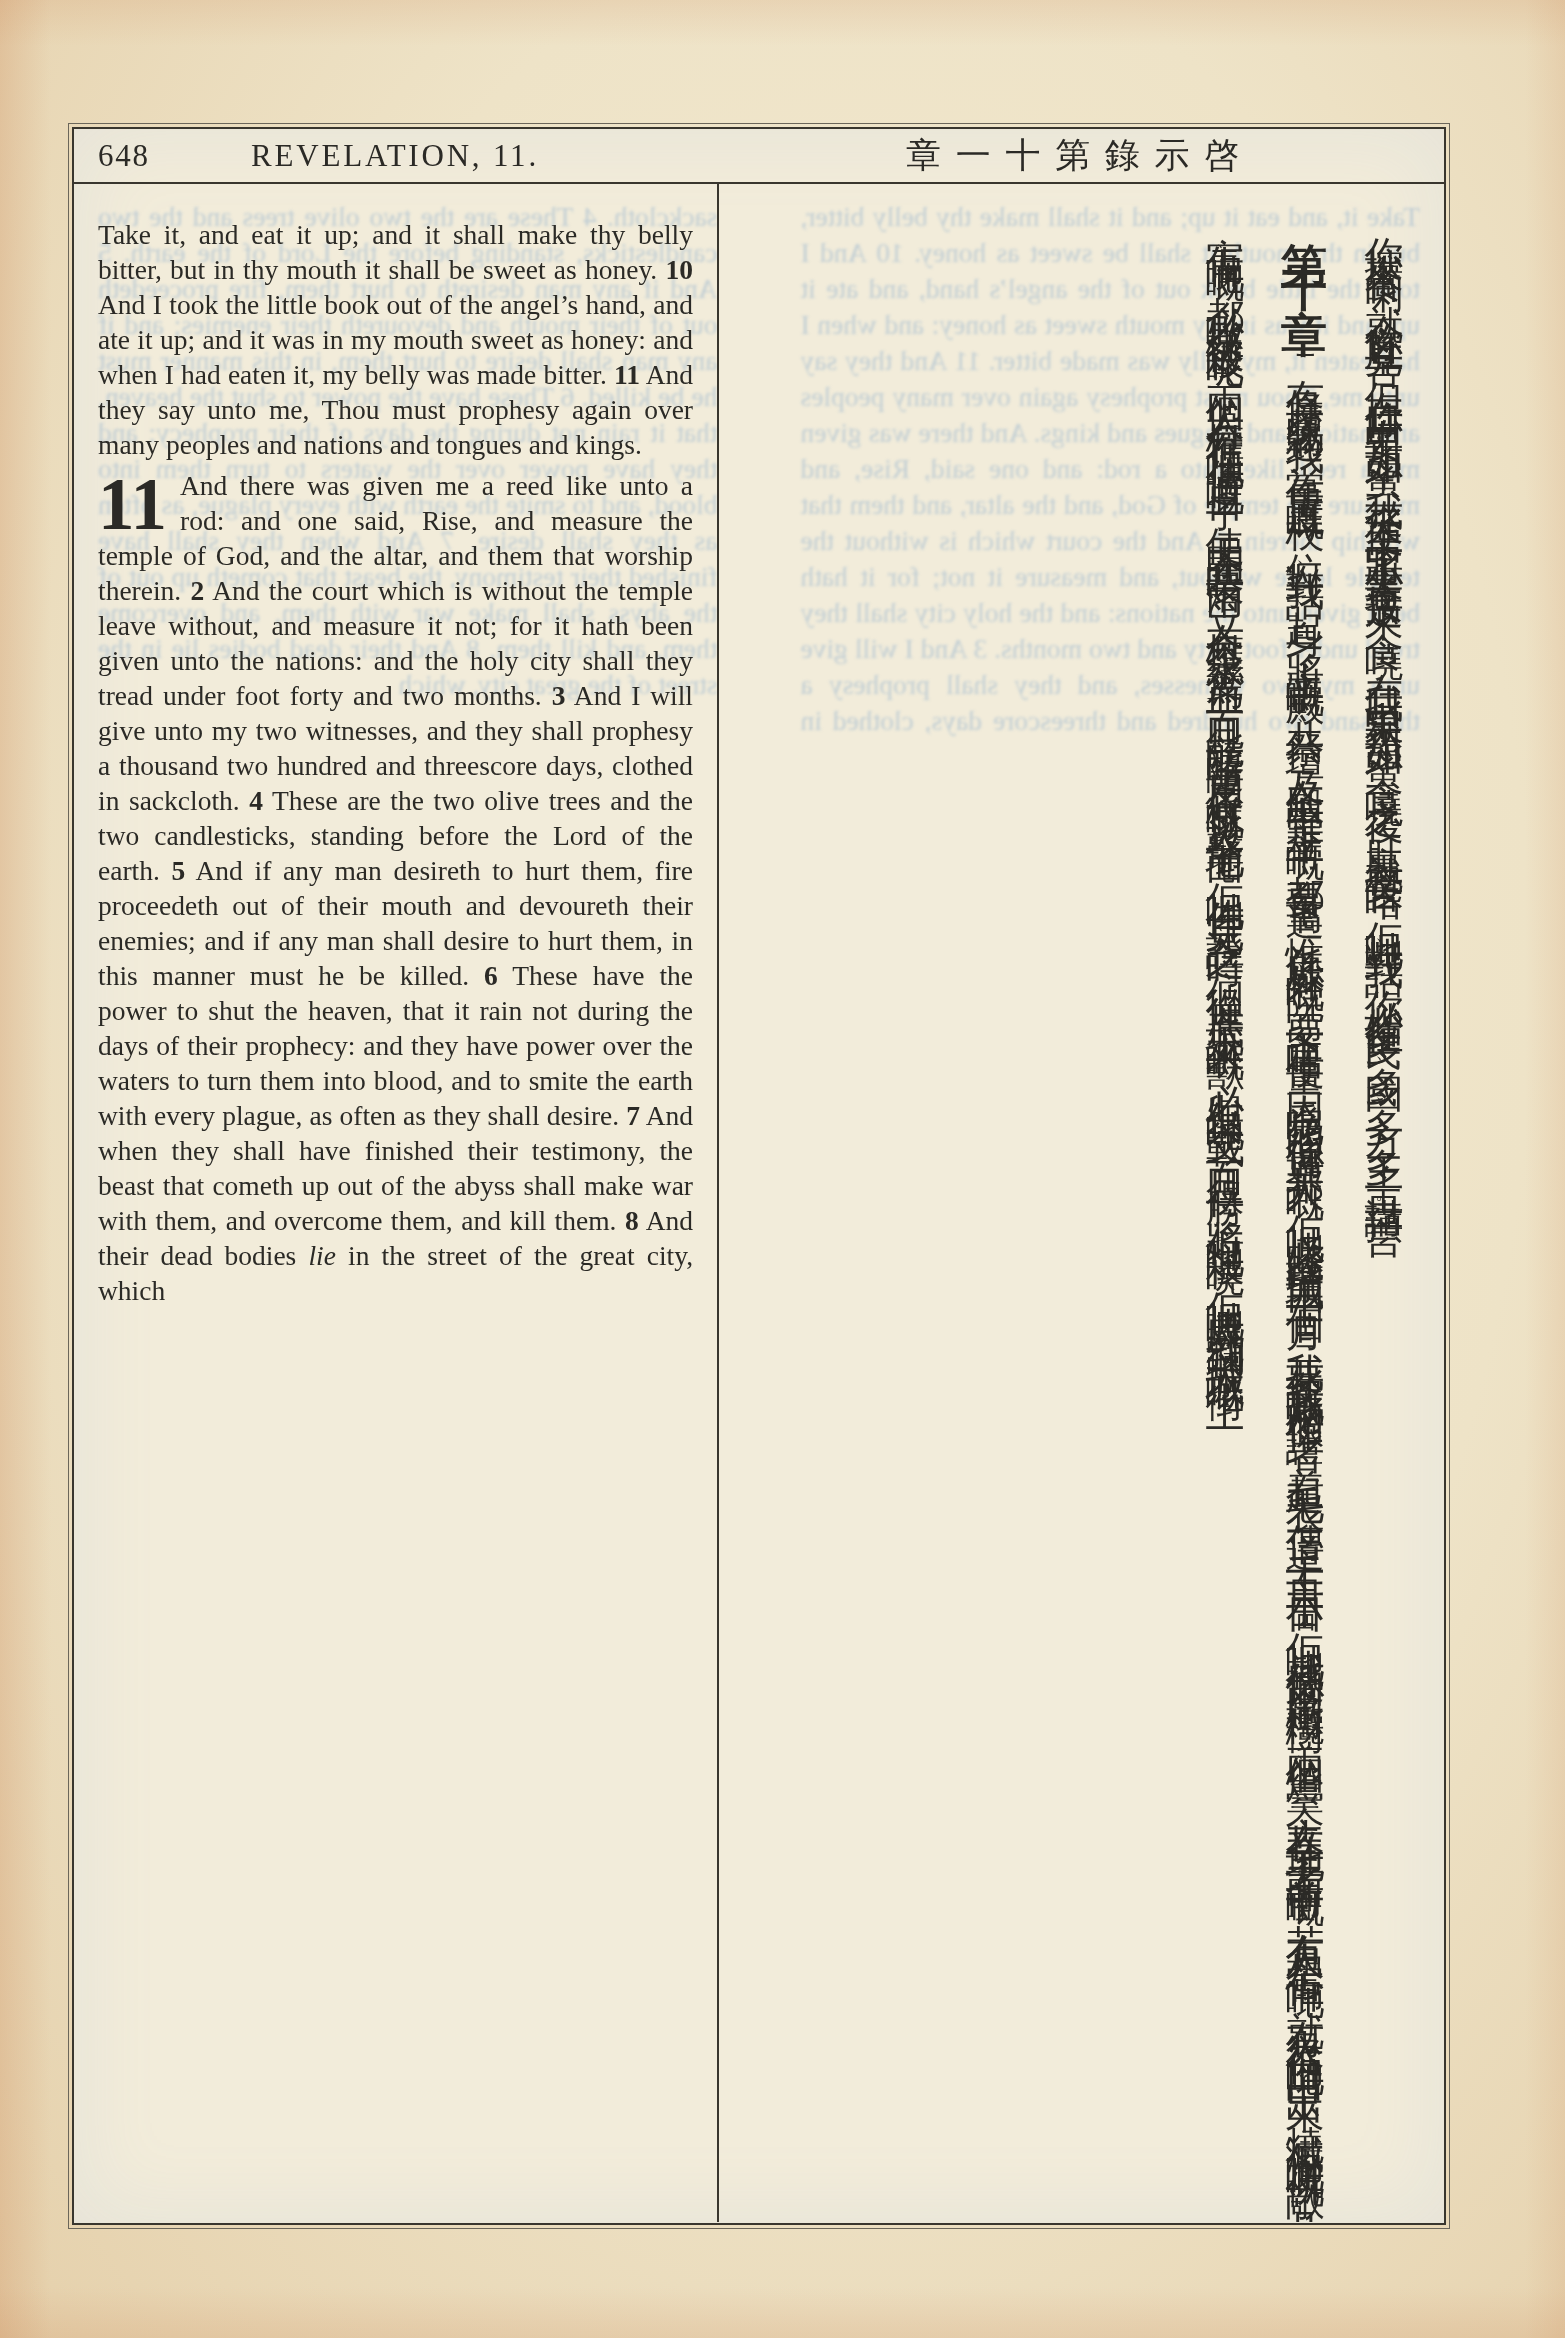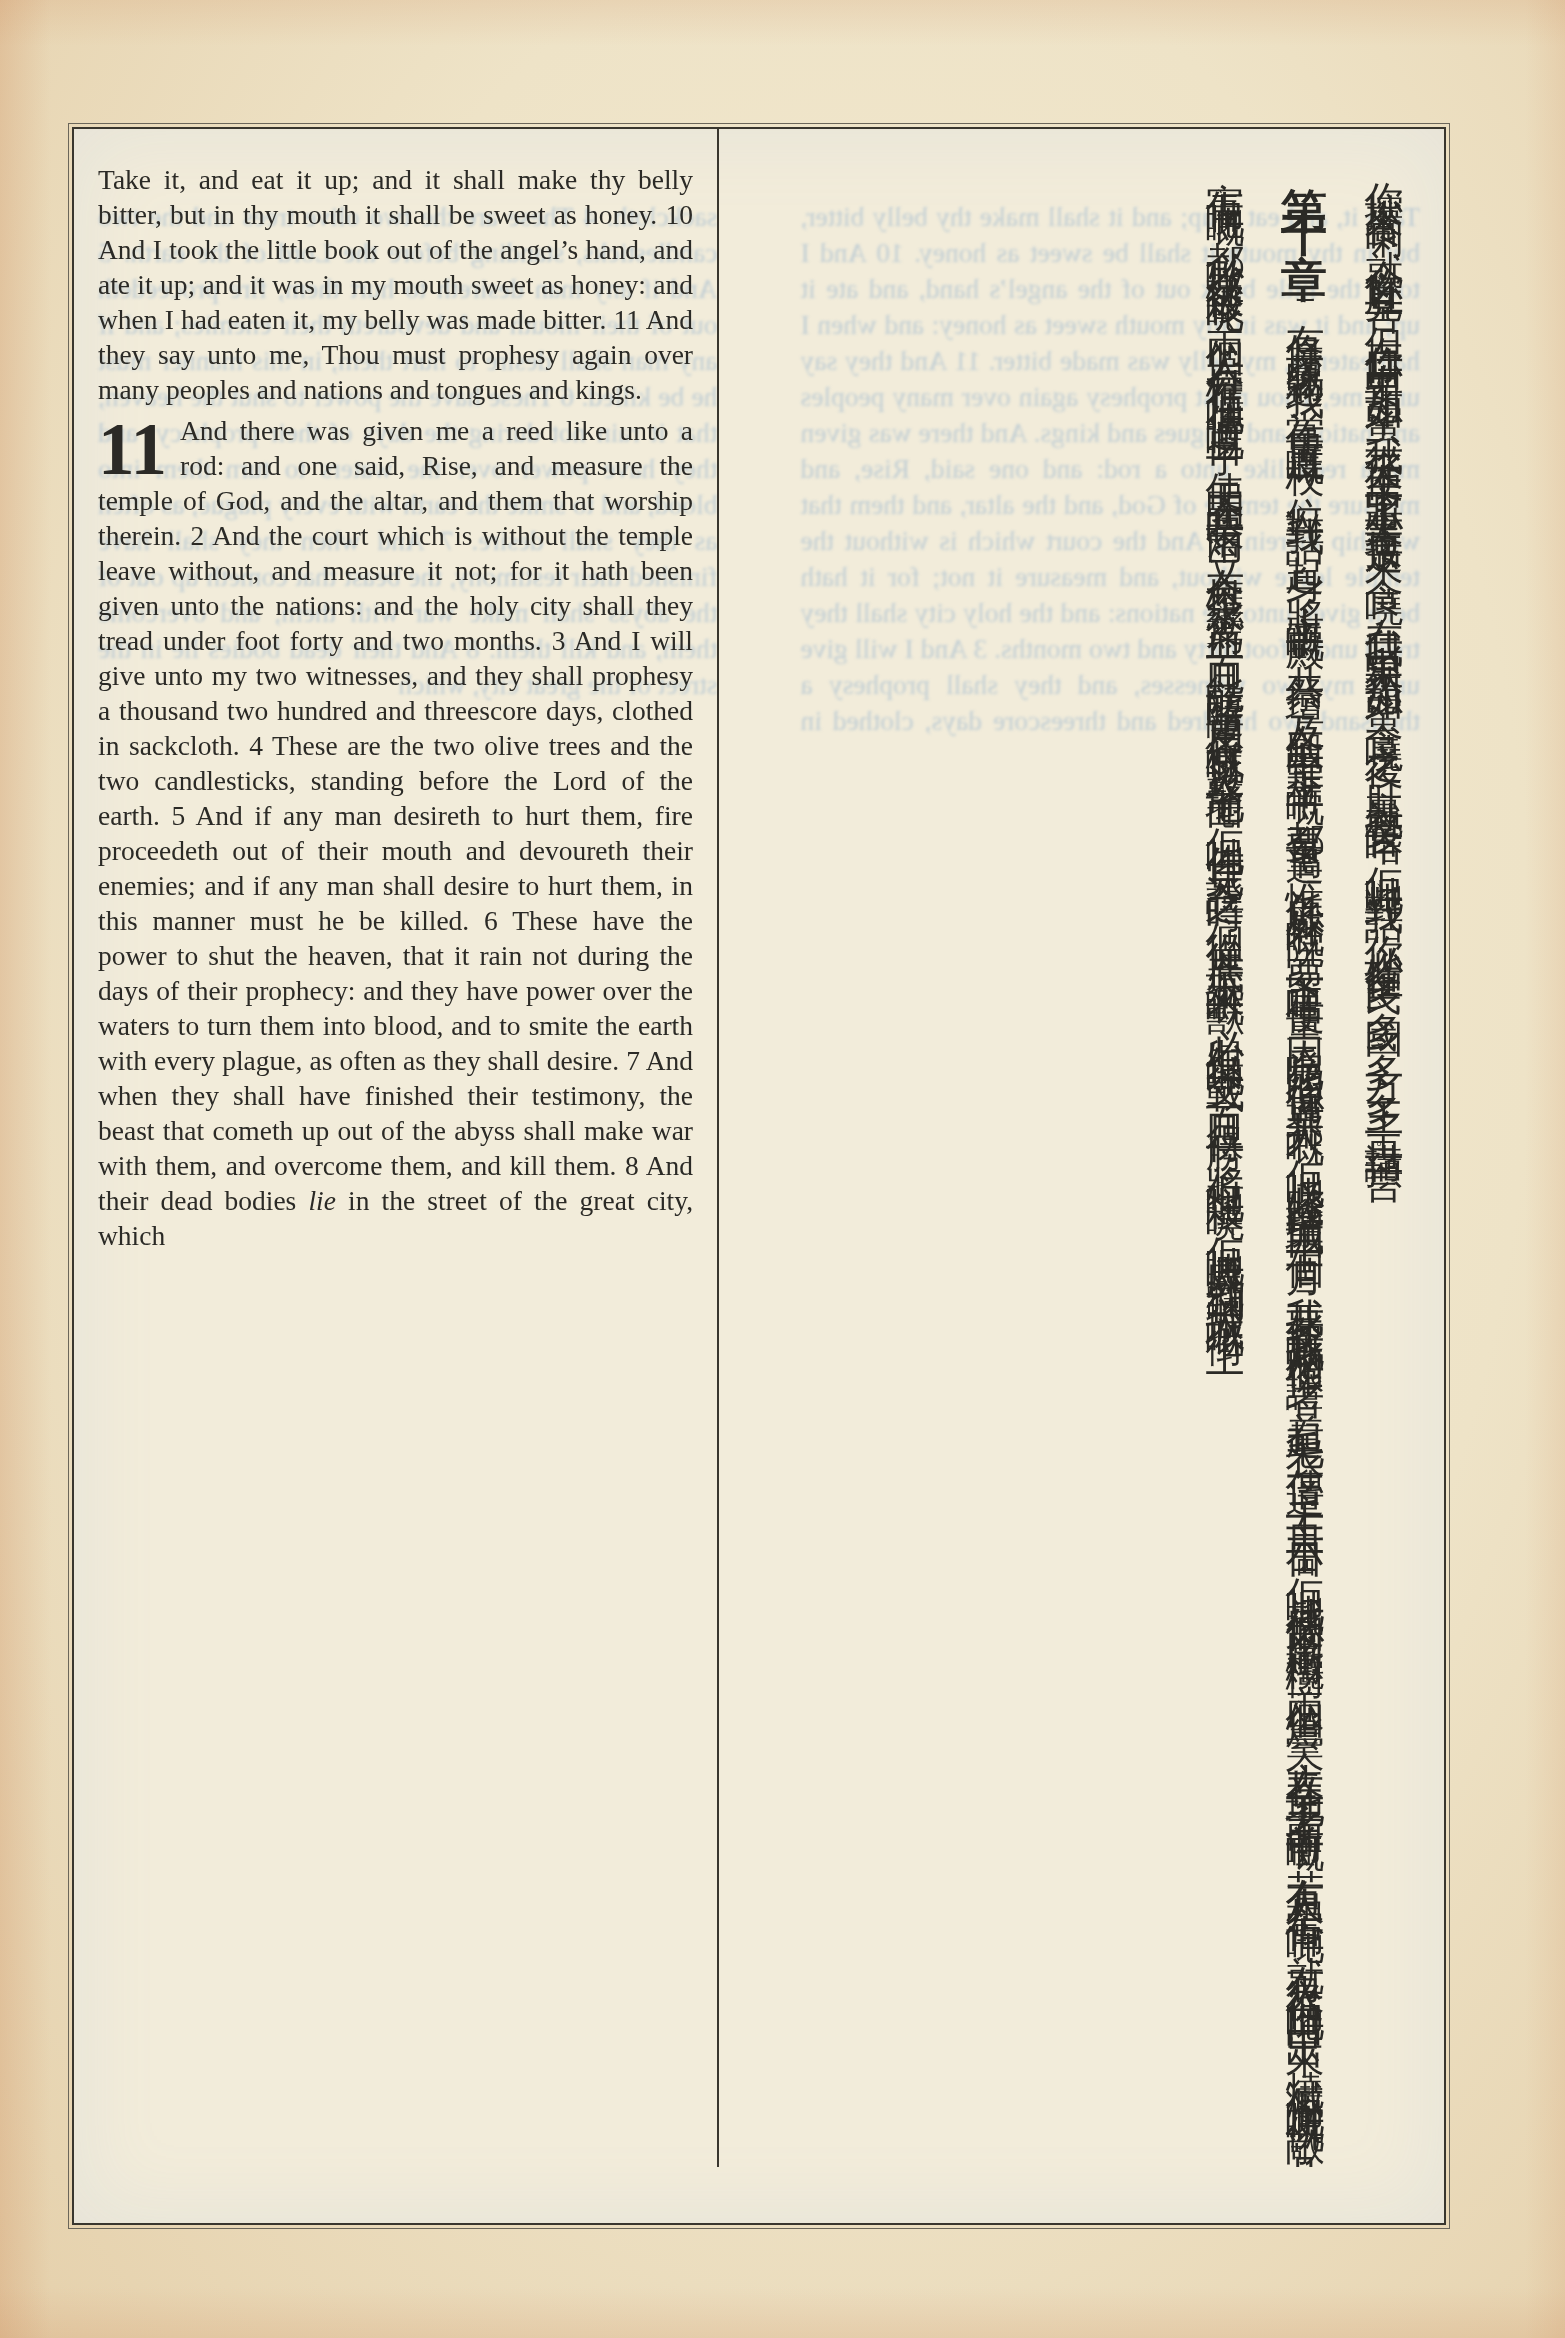--- a/index.html
+++ b/index.html
@@ -50,21 +50,21 @@
   }
   .col-en{
     width:645px;box-sizing:border-box;
     border-right:2.8px solid var(--rule);
     padding:33px 24px 22px 24px;
     font-size:27.5px;line-height:35px;text-align:justify;
     color:var(--ink);overflow:hidden;
   }
   .en-para{margin:0;}
   .en-para + .en-para{margin-top:5.5px;}
-  .vnum{font-weight:normal;}
+  .vnum{font-weight:bold;}
   .ital{font-style:italic;margin-top:35px;}
   .dropcap{
     float:left;font-weight:bold;font-size:73px;line-height:59px;
     padding:7.3px 13px 0 0;
   }
   .col-zh{
     flex:1;box-sizing:border-box;overflow:hidden;
     padding:22px 20px 18.4px 7.3px;
     writing-mode:vertical-rl;text-orientation:upright;
     font-family:"DejaVu Sans", sans-serif;
@@ -74,20 +74,27 @@
   .zh-punct{font-size:18.4px;letter-spacing:3.7px;}
   .zh-verse{font-size:18.4px;letter-spacing:3.7px;font-weight:bold;}
   .zh-chapter{font-size:46px;font-weight:bold;letter-spacing:22px;margin-inline-end:51px;}
 </style>
 </head>
 <body style="--paper-hi: #f4ebd3; --paper: #eee3c7; --paper-lo: #e5d0ab; --page: #f2ecda; --ink: #2b2a26; --rule: #39362e; --rule-thin: #6b665a; --ghost: #8fafcd;">
 
 <div class="frame">
   <div class="ghost">Take it, and eat it up; and it shall make thy belly bitter, but in thy mouth it shall be sweet as honey. 10 And I took the little book out of the angel’s hand, and ate it up; and it was in my mouth sweet as honey: and when I had eaten it, my belly was made bitter. 11 And they say unto me, Thou must prophesy again over many peoples and nations and tongues and kings.  And there was given me a reed like unto a rod: and one said, Rise, and measure the temple of God, and the altar, and them that worship therein. 2 And the court which is without the temple leave without, and measure it not; for it hath been given unto the nations: and the holy city shall they tread under foot forty and two months. 3 And I will give unto my two witnesses, and they shall prophesy a thousand two hundred and threescore days, clothed in sackcloth. 4 These are the two olive trees and the two candlesticks, standing before the Lord of the earth. 5 And if any man desireth to hurt them, fire proceedeth out of their mouth and devoureth their enemies; and if any man shall desire to hurt them, in this manner must he be killed. 6 These have the power to shut the heaven, that it rain not during the days of their prophecy: and they have power over the waters to turn them into blood, and to smite the earth with every plague, as often as they shall desire. 7 And when they shall have finished their testimony, the beast that cometh up out of the abyss shall make war with them, and overcome them, and kill them. 8 And their dead bodies lie in the street of the great city, which</div>
 
+  <div class="header">
+    <div class="header-left">
+      <span class="pageno">648</span>
+      <span class="booktitle">REVELATION, 11.</span>
+    </div>
+    <div class="header-right">章一十第錄示啓</div>
+  </div>
 
   <div class="main">
     <div class="col-en">
         <p class="en-para"><span class="">Take it, and eat it up; and it shall make thy belly bitter, but in thy mouth it shall be sweet as honey. </span><span class="vnum">10</span><span class=""> And I took the little book out of the angel’s hand, and ate it up; and it was in my mouth sweet as honey: and when I had eaten it, my belly was made bitter. </span><span class="vnum">11</span><span class=""> And they say unto me, Thou must prophesy again over many peoples and nations and tongues and kings.</span></p>
         <p class="en-para"><span class="dropcap">11</span><span class="">And there was given me a reed like unto a rod: and one said, Rise, and measure the temple of God, and the altar, and them that worship therein. </span><span class="vnum">2</span><span class=""> And the court which is without the temple leave without, and measure it not; for it hath been given unto the nations: and the holy city shall they tread under foot forty and two months. </span><span class="vnum">3</span><span class=""> And I will give unto my two witnesses, and they shall prophesy a thousand two hundred and threescore days, clothed in sackcloth. </span><span class="vnum">4</span><span class=""> These are the two olive trees and the two candlesticks, standing before the Lord of the earth. </span><span class="vnum">5</span><span class=""> And if any man desireth to hurt them, fire proceedeth out of their mouth and devoureth their enemies; and if any man shall desire to hurt them, in this manner must he be killed. </span><span class="vnum">6</span><span class=""> These have the power to shut the heaven, that it rain not during the days of their prophecy: and they have power over the waters to turn them into blood, and to smite the earth with every plague, as often as they shall desire. </span><span class="vnum">7</span><span class=""> And when they shall have finished their testimony, the beast that cometh up out of the abyss shall make war with them, and overcome them, and kill them. </span><span class="vnum">8</span><span class=""> And their dead bodies </span><span class="ital">lie</span><span class=""> in the street of the great city, which</span></p>
       </div>
     <div class="col-zh"><span>你</span><span>擰</span><span>來</span><span>食</span><span>喇</span><span class="zh-punct">、</span><span>就</span><span>令</span><span>你</span><span>肚</span><span>見</span><span>苦</span><span class="zh-punct">、</span><span>但</span><span>在</span><span>你</span><span>口</span><span>中</span><span>要</span><span>甜</span><span>如</span><span>蜜</span><span class="zh-punct">。</span><span class="zh-verse">十</span><span>我</span><span>從</span><span>天</span><span>使</span><span>手</span><span>中</span><span>將</span><span>小</span><span>書</span><span>卷</span><span>接</span><span>過</span><span>來</span><span class="zh-punct">、</span><span>食</span><span>嘵</span><span class="zh-punct">、</span><span>在</span><span>我</span><span>口</span><span>中</span><span>果</span><span>然</span><span>甜</span><span>如</span><span>蜜</span><span class="zh-punct">、</span><span>食</span><span>嘵</span><span>之</span><span>後</span><span class="zh-punct">、</span><span>肚</span><span>裏</span><span>就</span><span>覺</span><span>苦</span><span>咯</span><span class="zh-punct">。</span><span class="zh-verse">十一</span><span>佢</span><span>哋</span><span>對</span><span>我</span><span>話</span><span class="zh-punct">、</span><span>你</span><span>必</span><span>指</span><span>住</span><span>多</span><span>民</span><span class="zh-punct">、</span><span>多</span><span>國</span><span class="zh-punct">、</span><span>多</span><span>方</span><span class="zh-punct">、</span><span>多</span><span>王</span><span class="zh-punct">、</span><span>再</span><span>講</span><span>預</span><span>言</span><span class="zh-punct">。</span><br><span class="zh-chapter">第十一章</span><span class="zh-verse">一</span><span>有</span><span>條</span><span>蘆</span><span>荻</span><span>賜</span><span>過</span><span>我</span><span class="zh-punct">、</span><span>當</span><span>作</span><span>量</span><span>度</span><span>嘅</span><span>杖</span><span class="zh-punct">、</span><span>一</span><span>位</span><span>對</span><span>我</span><span>話</span><span class="zh-punct">、</span><span>起</span><span>身</span><span class="zh-punct">、</span><span>將</span><span>上</span><span>帝</span><span>嘅</span><span>殿</span><span class="zh-punct">、</span><span>共</span><span>祭</span><span>壇</span><span class="zh-punct">、</span><span>及</span><span>在</span><span>殿</span><span>中</span><span>崇</span><span>拜</span><span>上</span><span>帝</span><span>嘅</span><span class="zh-punct">、</span><span>都</span><span>要</span><span>量</span><span>過</span><span class="zh-punct">。</span><span class="zh-verse">二</span><span>惟</span><span>係</span><span>殿</span><span>外</span><span>嘅</span><span>院</span><span class="zh-punct">、</span><span>要</span><span>留</span><span>下</span><span>唔</span><span>使</span><span>量</span><span class="zh-punct">、</span><span>因</span><span>爲</span><span>呢</span><span>的</span><span>係</span><span>俾</span><span>過</span><span>異</span><span>邦</span><span>人</span><span>嘅</span><span class="zh-punct">、</span><span>佢</span><span>哋</span><span>必</span><span>踐</span><span>踏</span><span>聖</span><span>城</span><span>四</span><span>十</span><span>二</span><span>個</span><span>月</span><span class="zh-punct">。</span><span class="zh-verse">三</span><span>我</span><span>要</span><span>使</span><span>我</span><span>嘅</span><span>兩</span><span>個</span><span>作</span><span>證</span><span>者</span><span class="zh-punct">、</span><span>着</span><span>起</span><span>毛</span><span>衣</span><span class="zh-punct">、</span><span>傳</span><span>道</span><span>一</span><span>千</span><span>二</span><span>百</span><span>六</span><span>十</span><span>日</span><span class="zh-punct">。</span><span class="zh-verse">四</span><span>佢</span><span>哋</span><span>就</span><span>係</span><span>個</span><span>兩</span><span>樖</span><span>橄</span><span>欖</span><span>樹</span><span class="zh-punct">、</span><span>兩</span><span>個</span><span>燈</span><span>臺</span><span class="zh-punct">、</span><span>企</span><span>立</span><span>在</span><span>全</span><span>地</span><span>之</span><span>主</span><span>面</span><span>前</span><span>嘅</span><span class="zh-punct">。</span><span class="zh-verse">五</span><span>若</span><span>有</span><span>人</span><span>想</span><span>害</span><span>佢</span><span>哋</span><span class="zh-punct">、</span><span>就</span><span>有</span><span>火</span><span>從</span><span>佢</span><span>哋</span><span>口</span><span>中</span><span>出</span><span>來</span><span class="zh-punct">、</span><span>燒</span><span>滅</span><span>佢</span><span>哋</span><span>嘅</span><span>仇</span><span>敵</span><span class="zh-punct">、</span><span>凡</span><span>想</span><span>害</span><span>佢</span><span>哋</span><span>嘅</span><span class="zh-punct">、</span><span>都</span><span>必</span><span>噉</span><span>樣</span><span>被</span><span>殺</span><span>呢</span><span class="zh-punct">。</span><span class="zh-verse">六</span><span>兩</span><span>個</span><span>人</span><span>有</span><span>權</span><span>在</span><span>佢</span><span>哋</span><span>傳</span><span>道</span><span>嘅</span><span>日</span><span>子</span><span class="zh-punct">、</span><span>使</span><span>天</span><span>閉</span><span>塞</span><span>唔</span><span>落</span><span>雨</span><span class="zh-punct">、</span><span>又</span><span>有</span><span>權</span><span>令</span><span>水</span><span>變</span><span>爲</span><span>血</span><span class="zh-punct">、</span><span>而</span><span>且</span><span>能</span><span>隨</span><span>時</span><span>隨</span><span>意</span><span>用</span><span>各</span><span>樣</span><span>嘅</span><span>災</span><span>攻</span><span>擊</span><span>地</span><span>面</span><span class="zh-punct">。</span><span class="zh-verse">七</span><span>佢</span><span>哋</span><span>作</span><span>完</span><span>見</span><span>證</span><span>之</span><span>時</span><span class="zh-punct">、</span><span>個</span><span>從</span><span>無</span><span>底</span><span>坑</span><span>上</span><span>來</span><span>嘅</span><span>獸</span><span class="zh-punct">、</span><span>必</span><span>與</span><span>佢</span><span>哋</span><span>交</span><span>戰</span><span class="zh-punct">、</span><span>而</span><span>且</span><span>得</span><span>勝</span><span class="zh-punct">、</span><span>將</span><span>佢</span><span>哋</span><span>殺</span><span>嘵</span><span class="zh-punct">。</span><span class="zh-verse">八</span><span>佢</span><span>哋</span><span>嘅</span><span>屍</span><span>就</span><span>躝</span><span>到</span><span>大</span><span>城</span><span>嘅</span><span>街</span><span>上</span><span class="zh-punct">、</span></div>
   </div>
 </div>
 

